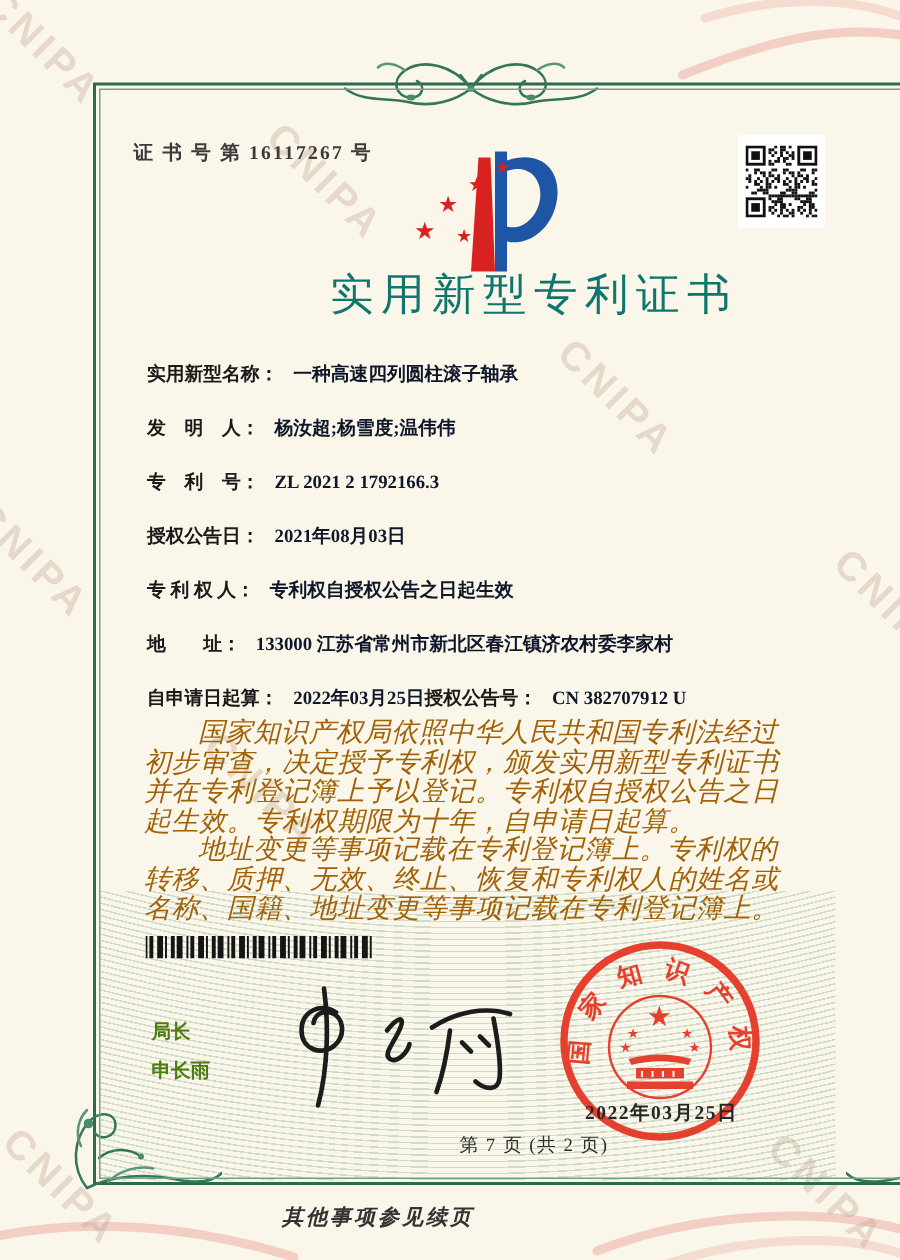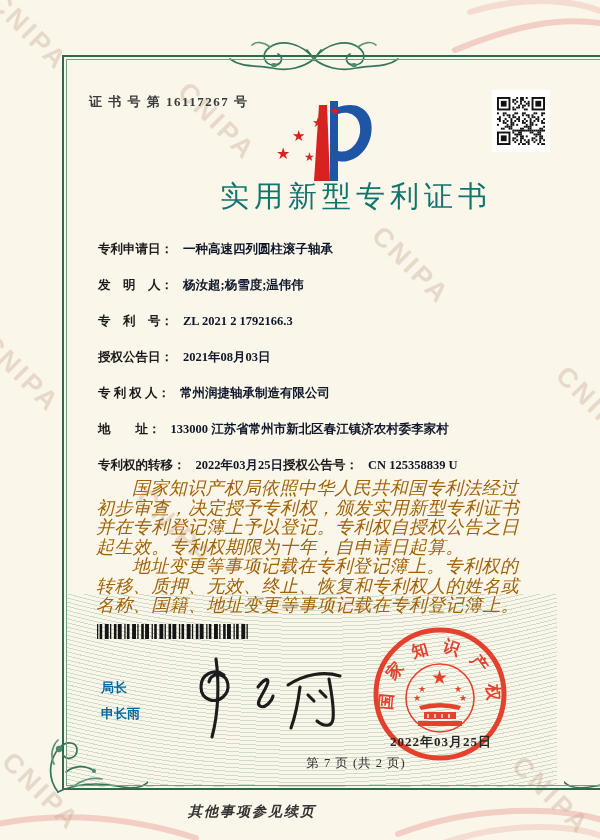--- a/index.html
+++ b/index.html
@@ -48,21 +48,21 @@
   .pair2 { }
 
   .body-text { position:absolute; left:32px; top:422px; width:440px; font-size:18px;
                line-height:19.5px; color:#a16207; font-style:italic; letter-spacing:.4px; }
   .body-text p { text-indent:2em; }
 
   .barcode { position:absolute; left:33px; top:567px; width:156px; height:15px; }
   .barcode svg { width:100%; height:100%; }
 
   .signer { position:absolute; left:37px; top:618px; font-family:Liberation Serif, serif;
-            font-size:13px; font-weight:700; color:#0369a1; line-height:26px; z-index:4; }
+            font-size:13px; font-weight:700; color:#4d7c0f; line-height:26px; z-index:4; }
   .signature { position:absolute; left:108px; top:588px; width:180px; height:100px; z-index:4; }
 
   .seal { position:absolute; left:305px; top:565px; width:142px; height:146px; opacity:.92; z-index:5; }
   .seal-date { position:absolute; left:312px; top:676px; width:130px; text-align:center;
                font-size:13px; font-weight:700; letter-spacing:1px; color:#262626; z-index:6; }
 
   .page-no { position:absolute; left:0; bottom:16px; width:100%; text-align:center;
              font-size:12.5px; color:#2d2d2d; letter-spacing:1px; }
 
   .continuation { position:absolute; left:0; top:803px; width:504px; text-align:center;
@@ -355,39 +355,39 @@
           <rect x="0" y="36" width="14" height="14" fill="#111"></rect>
           <rect x="2" y="38" width="10" height="10" fill="#fff"></rect>
           <rect x="4" y="40" width="6" height="6" fill="#111"></rect>
         </svg>
     </div>
 
     <div class="title">实用新型专利证书</div>
 
     <div class="fields">
       <div class="frow">
-        <span class="lbl">专利申请日：</span><span class="val">一种高速四列圆柱滚子轴承</span>
+        <span class="lbl">实用新型名称：</span><span class="val">一种高速四列圆柱滚子轴承</span>
       </div>
       <div class="frow">
         <span class="lbl">发　明　人：</span><span class="val">杨汝超;杨雪度;温伟伟</span>
       </div>
       <div class="frow">
         <span class="lbl">专　利　号：</span><span class="val">ZL 2021 2 1792166.3</span>
       </div>
       <div class="frow">
         <span class="lbl">授权公告日：</span><span class="val">2021年08月03日</span>
       </div>
       <div class="frow">
-        <span class="lbl">专 利 权 人：</span><span class="val">常州润捷轴承制造有限公司</span>
+        <span class="lbl">专 利 权 人：</span><span class="val">专利权自授权公告之日起生效</span>
       </div>
       <div class="frow">
         <span class="lbl">地　　址：</span><span class="val">133000 江苏省常州市新北区春江镇济农村委李家村</span>
       </div>
       <div class="frow">
-        <span class="lbl">专利权的转移：</span><span class="val">2022年03月25日</span><span class="lbl pair2">授权公告号：</span><span class="val">CN 125358839 U</span>
+        <span class="lbl">自申请日起算：</span><span class="val">2022年03月25日</span><span class="lbl pair2">授权公告号：</span><span class="val">CN 382707912 U</span>
       </div>
     </div>
 
     <div class="body-text">
       <p>国家知识产权局依照中华人民共和国专利法经过初步审查，决定授予专利权，颁发实用新型专利证书并在专利登记簿上予以登记。专利权自授权公告之日起生效。专利权期限为十年，自申请日起算。</p>
       <p>地址变更等事项记载在专利登记簿上。专利权的转移、质押、无效、终止、恢复和专利权人的姓名或名称、国籍、地址变更等事项记载在专利登记簿上。</p>
     </div>
 
     <div class="barcode">
       <svg id="bcsvg" viewBox="0 0 120 15" preserveAspectRatio="none">

